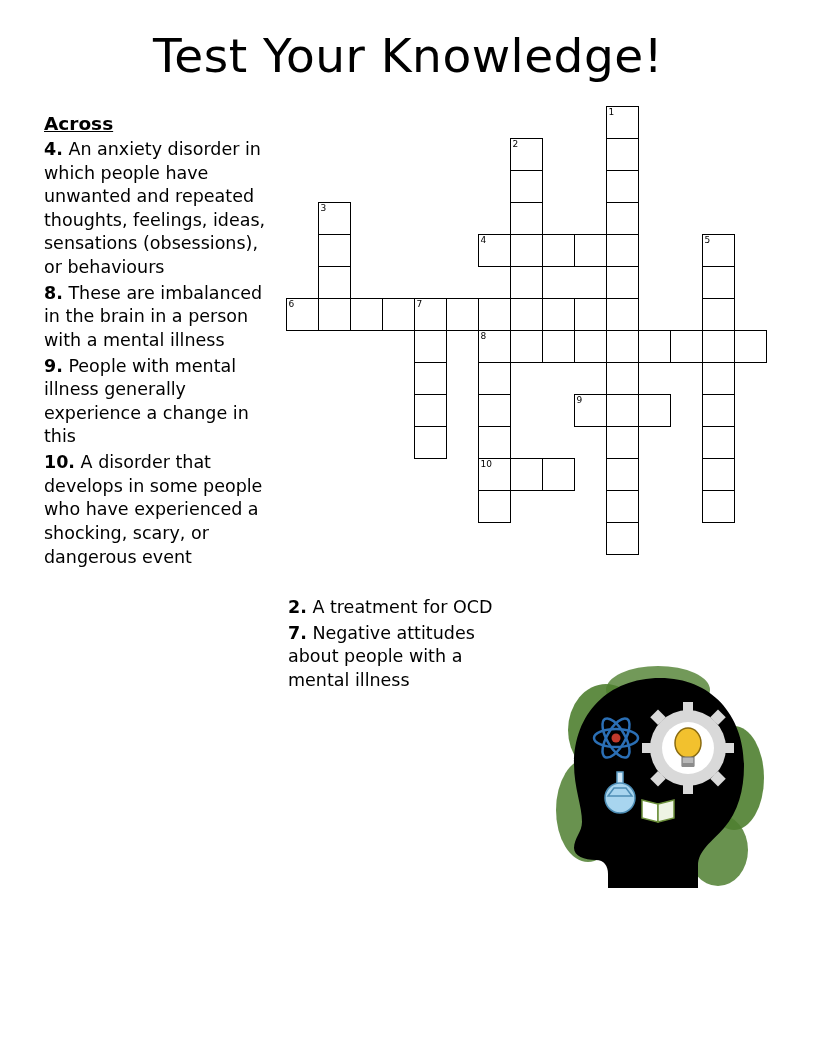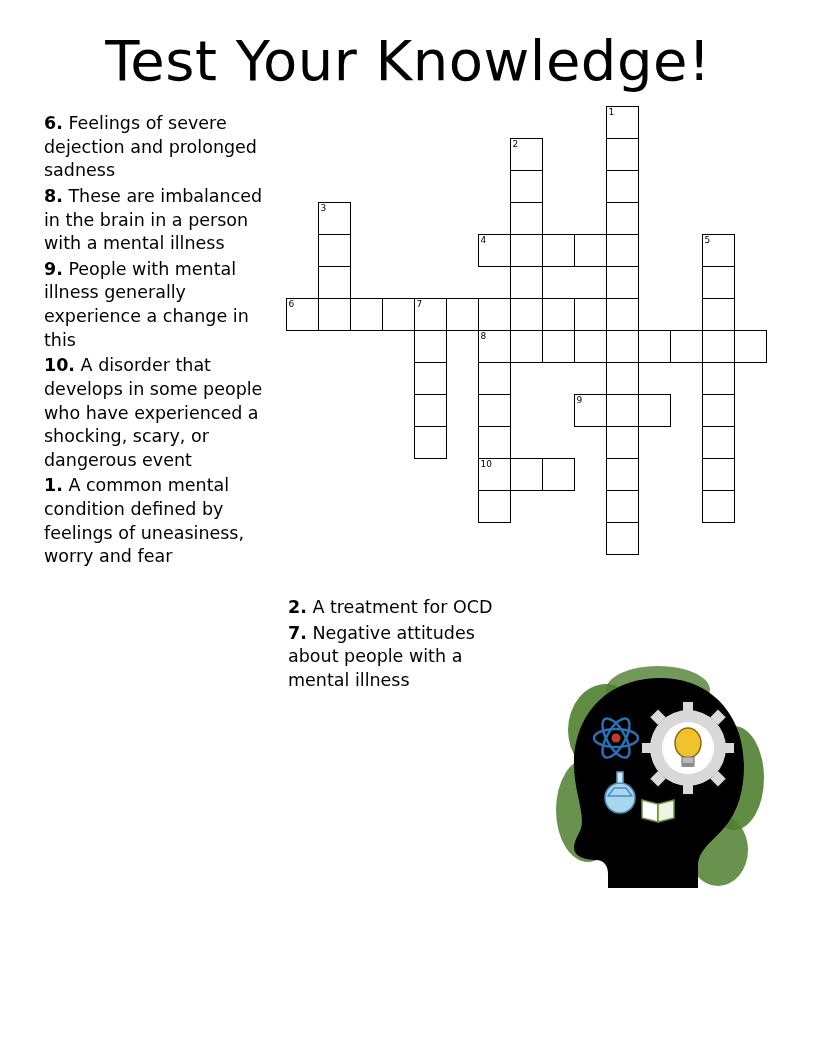--- a/index.html
+++ b/index.html
@@ -19,21 +19,21 @@
     position: relative;
     width: 816px;
     height: 1056px;
   }
   .title {
     position: absolute;
     top: 28px;
     left: 0;
     width: 816px;
     text-align: center;
-    font-size: 56px;
+    font-size: 47px;
     font-weight: normal;
     font-family: "DejaVu Sans", sans-serif;
     letter-spacing: 0.5px;
   }
 
   
   .clue-col {
     position: absolute;
     font-size: 17.5px;
     line-height: 1.35;
@@ -96,42 +96,39 @@
   }
 </style>
 </head>
 <body>
 
 <div class="page">
 
   <div class="title">Test Your Knowledge!</div>
 
   <div class="clue-col" id="col-left">
-
-    <p class="clue">
-      <span class="num">6.</span>
-      <span>Feelings of severe dejection and prolonged sadness</span>
+    <div class="section-head">Across</div>
+
+    <p class="clue">
+      <span class="num">4.</span>
+      <span>An anxiety disorder in which people have unwanted and repeated thoughts, feelings, ideas, sensations (obsessions), or behaviours</span>
     </p>
     <p class="clue">
       <span class="num">8.</span>
       <span>These are imbalanced in the brain in a person with a mental illness</span>
     </p>
     <p class="clue">
       <span class="num">9.</span>
       <span>People with mental illness generally experience a change in this</span>
     </p>
     <p class="clue">
       <span class="num">10.</span>
       <span>A disorder that develops in some people who have experienced a shocking, scary, or dangerous event</span>
     </p>
 
-    <p class="clue">
-      <span class="num">1.</span>
-      <span>A common mental condition defined by feelings of uneasiness, worry and fear</span>
-    </p>
   </div>
 
   <div class="clue-col" id="col-right">
     <p class="clue">
       <span class="num">2.</span>
       <span>A treatment for OCD</span>
     </p>
     <p class="clue">
       <span class="num">7.</span>
       <span>Negative attitudes about people with a mental illness</span>

